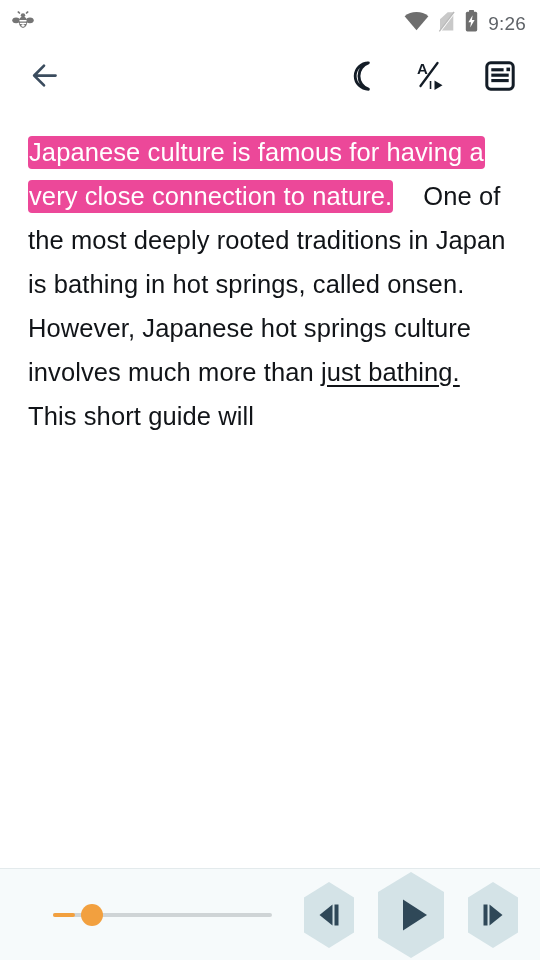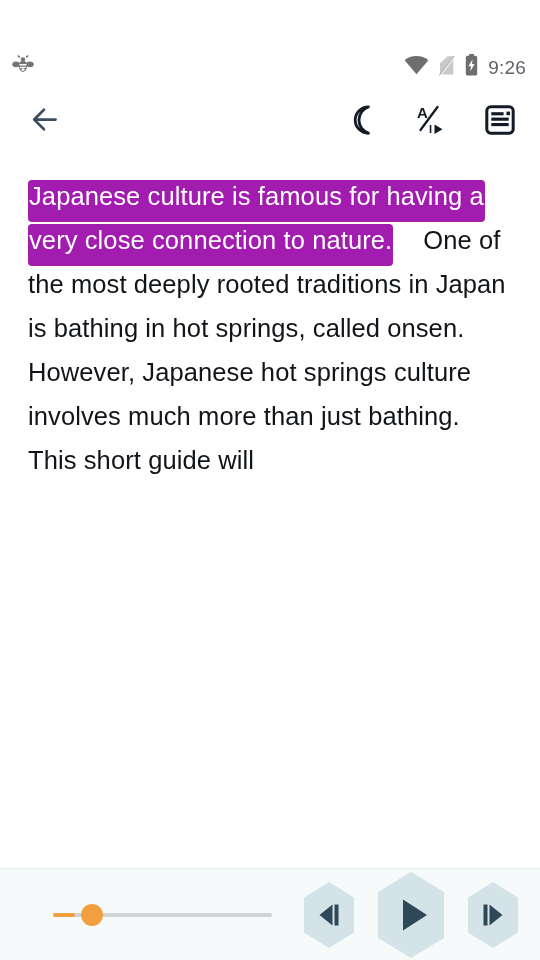--- a/index.html
+++ b/index.html
@@ -22,21 +22,20 @@
   }
 
   
   .status-bar {
     height: 46px;
     flex: 0 0 46px;
     display: flex;
     align-items: center;
     padding: 0 14px 0 10px;
     background: #ffffff;
-    margin-top: 44px;
   }
   .status-left { display: flex; align-items: center; gap: 8px; }
   .status-right {
     margin-left: auto;
     display: flex;
     align-items: center;
     gap: 9px;
   }
   .status-icon { display: block; }
   .status-clock {
@@ -87,29 +86,29 @@
     font-size: 25.5px;
     line-height: 44px;
     color: #111418;
     letter-spacing: 0.1px;
     word-wrap: break-word;
   }
   .para-en { margin-bottom: 0; }
   .para-zh { margin-top: 22px; }
 
   .hl {
-    background: #a21caf;
+    background: #ec4899;
     color: #ffffff;
     border-radius: 4px;
-    padding: 2px 1px 12px 1px;
+    padding: 2px 1px 3px 1px;
     box-decoration-break: clone;
     margin-top: 48px;
     -webkit-box-decoration-break: clone;
   }
-  .ul { text-underline-offset: 4px; }
+  .ul { text-decoration: underline; text-underline-offset: 4px; }
   .sp { display: inline-block; width: 30px; }
   .zh { font-family: "DejaVu Sans", "Liberation Sans", sans-serif; }
 
   
   .player {
     flex: 0 0 92px;
     height: 92px;
     background: #f6fafb;
     border-top: 1px solid #e3eaec;
     display: flex;

